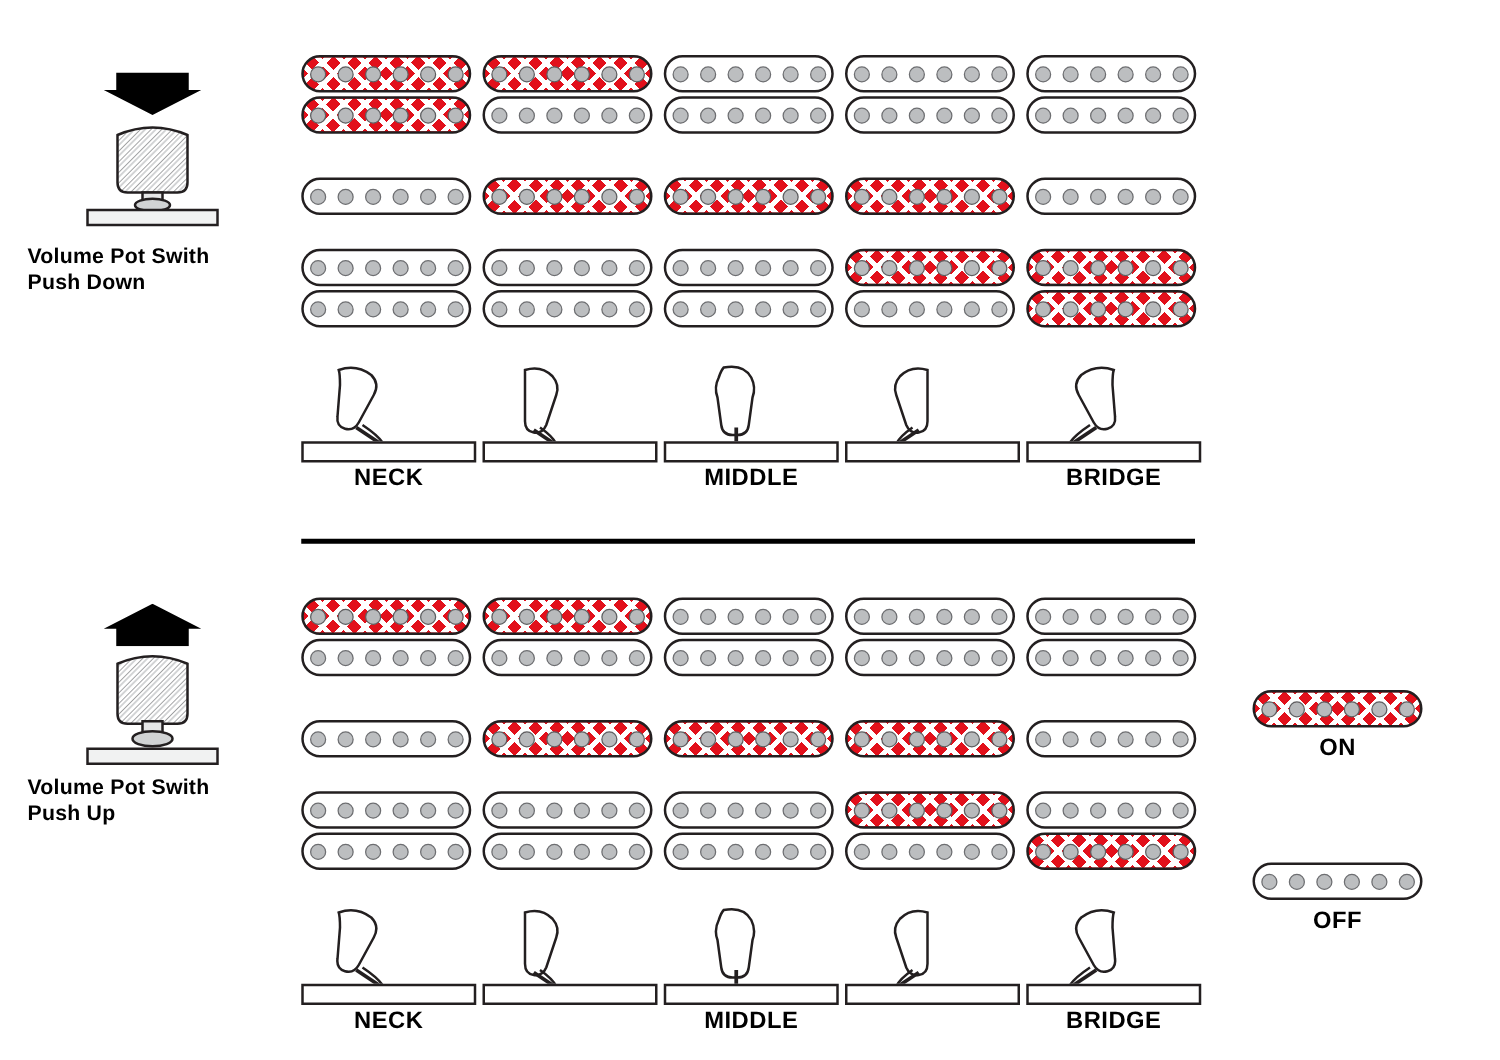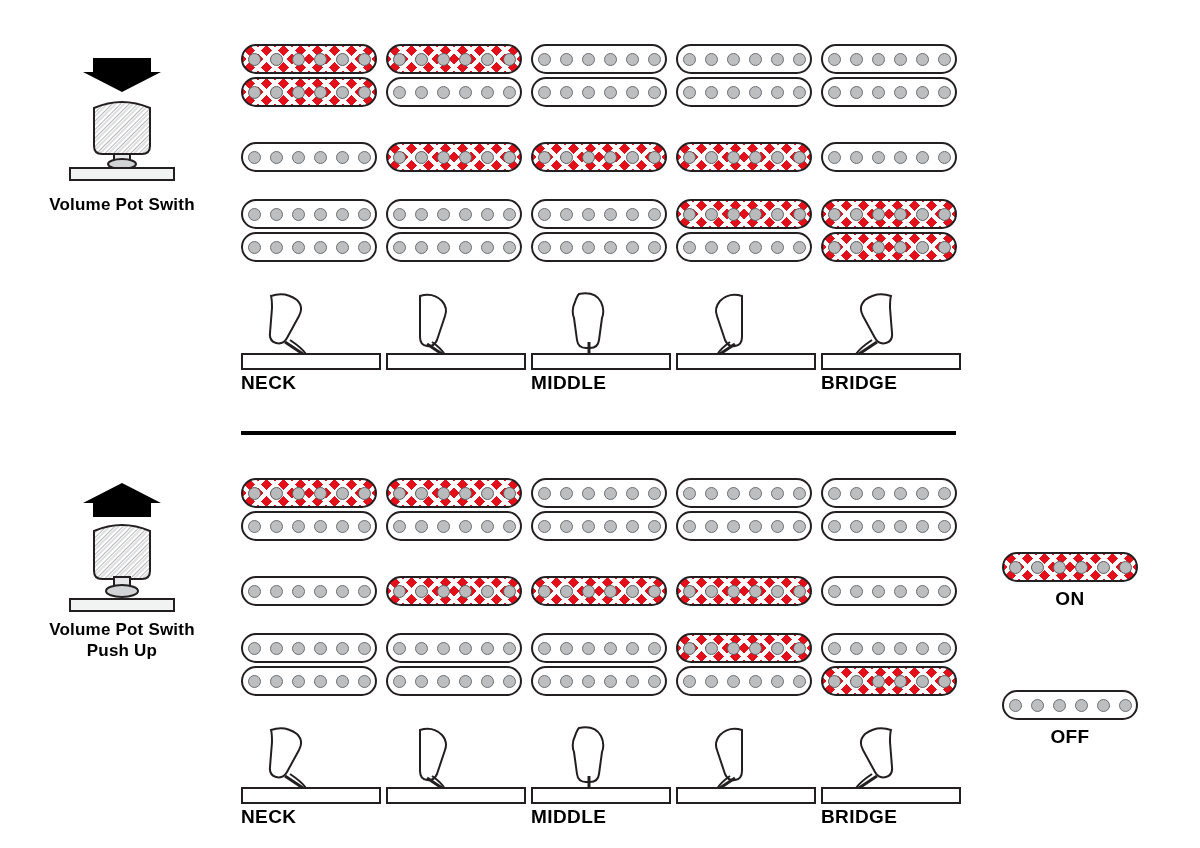--- a/index.html
+++ b/index.html
@@ -7,21 +7,21 @@
     width:1200px;height:848px;
     background:#ffffff;
     font-family:"Liberation Sans", sans-serif;
     position:relative;
     overflow:hidden;
     color:#000;
   }
   .stage{position:absolute;left:0;top:0;width:1200px;height:848px;}
 
   
-  .knob-block{position:absolute;width:200px;text-align:center;}
+  .knob-block{position:absolute;width:200px;}
   .knob-art{position:relative;width:200px;height:140px;}
   .arrow{position:absolute;left:50%;transform:translateX(-50%);}
   .arrow svg{display:block;}
   .knob-body{position:absolute;left:50%;transform:translateX(-50%);}
   .knob-label{
     font-weight:bold;font-size:17px;line-height:21px;letter-spacing:.2px;
     margin-top:4px;
   }
 
   
@@ -56,21 +56,21 @@
 
   
   .switch{position:relative;width:140px;height:80px;}
   .switch .base{
     position:absolute;left:0;bottom:0;width:140px;height:17px;
     border:2px solid #231f20;background:#fff;box-sizing:border-box;
   }
   .switch svg{position:absolute;left:0;top:0;}
 
   .pos-label{
-    font-weight:bold;font-size:19px;letter-spacing:.4px;
+    text-align:center;font-weight:bold;font-size:19px;letter-spacing:.4px;
     margin-top:2px;
   }
 
   
   .divider{position:absolute;height:4px;background:#000;}
 
   
   .legend-item{position:absolute;width:140px;text-align:center;}
   .legend-item .pickup{margin:0 auto;}
   .legend-label{font-weight:bold;font-size:19px;margin-top:6px;letter-spacing:.4px;}
@@ -97,20 +97,21 @@
             </pattern>
           </defs>
           <path d="M32 14 q28 -12 56 0 v38 q0 8 -8 8 h-40 q-8 0 -8 -8 z" fill="url(#knurl1)" stroke="#231f20" stroke-width="2"></path>
           <rect x="52" y="60" width="16" height="8" fill="#e6e7e8" stroke="#231f20" stroke-width="2"></rect>
           <ellipse cx="60" cy="70" rx="14" ry="5" fill="#d1d3d4" stroke="#231f20" stroke-width="2"></ellipse>
           <rect x="8" y="74" width="104" height="12" fill="#f1f2f2" stroke="#231f20" stroke-width="2"></rect>
         </svg>
       </div>
     </div>
     <div class="knob-label">Volume Pot Swith</div>
+    <div class="knob-label" style="margin-top:0">Push Down</div>
   </div>
 
   <div class="col" style="left:241px;top:44px;">
     <div class="humbucker">
       <div class="pickup w-coil on">
         <span class="pole"></span>
           <span class="pole"></span>
           <span class="pole"></span>
           <span class="pole"></span>
           <span class="pole"></span>

